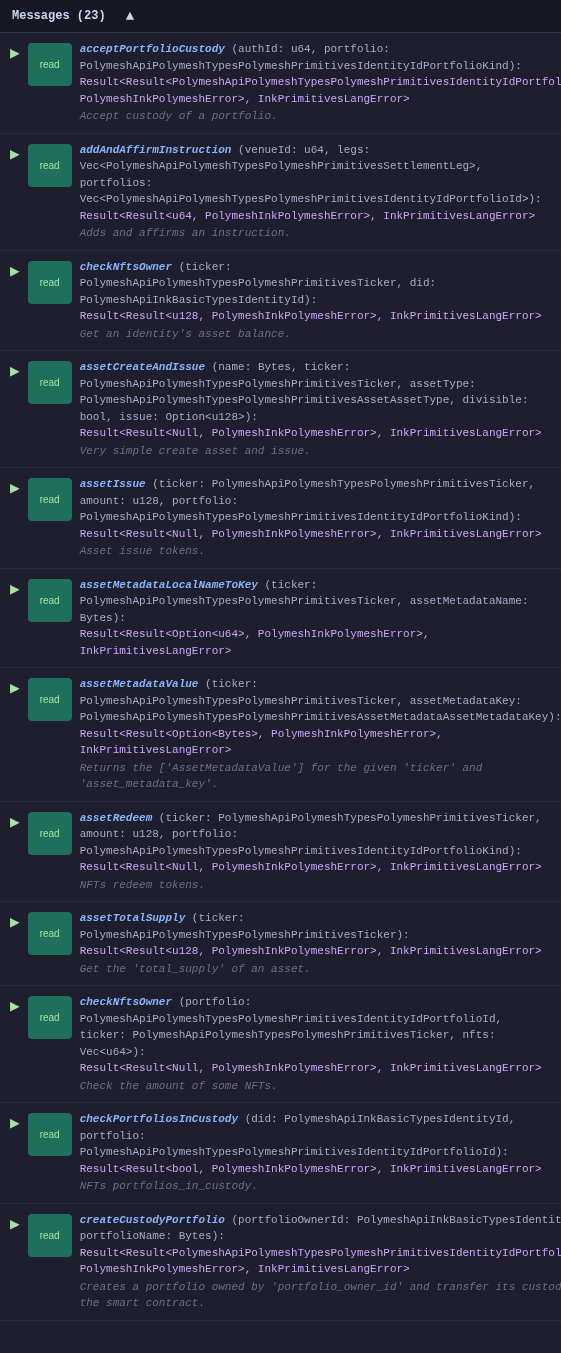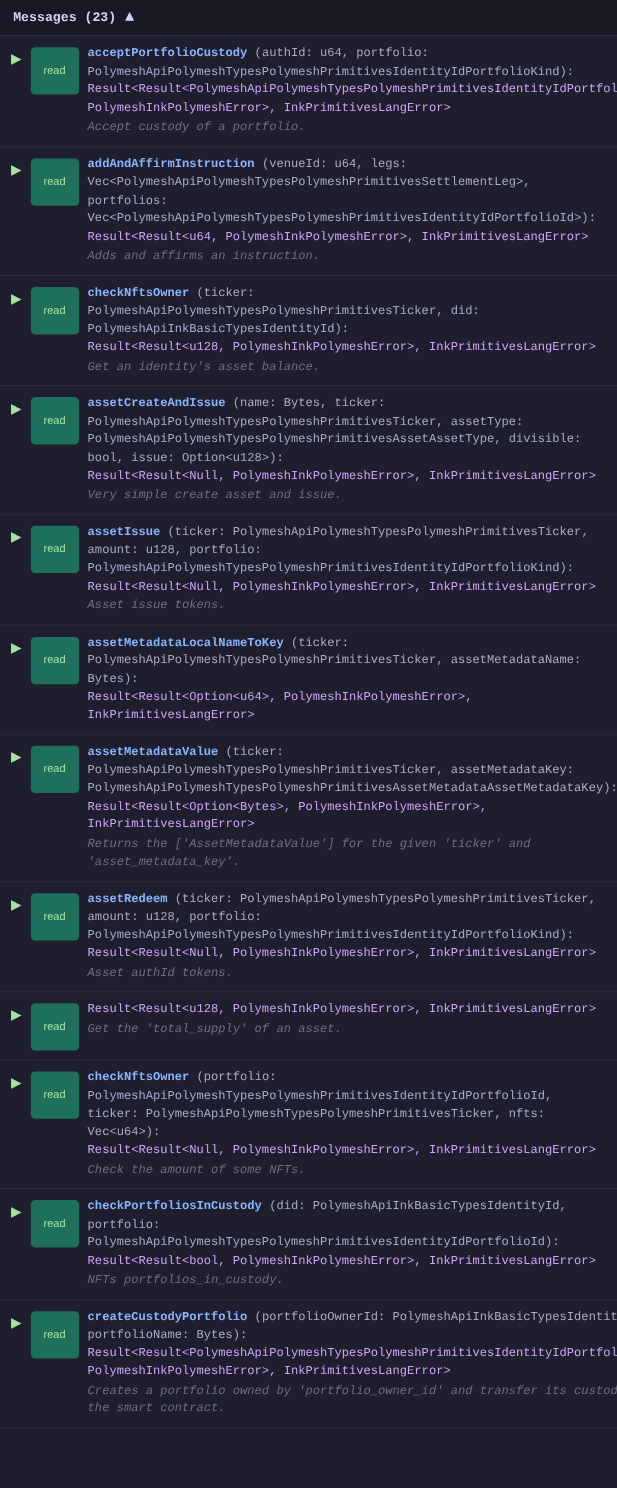--- a/index.html
+++ b/index.html
@@ -10,21 +10,21 @@
       color: #cdd6f4;
       width: 561px;
       min-height: 1353px;
     }
     .header {
       display: flex;
       align-items: center;
       padding: 8px 12px;
       background: #181825;
       border-bottom: 1px solid #313244;
-      gap: 8px;
+      gap: 20px;
     }
     .header-title {
       color: #cdd6f4;
       font-size: 12px;
       font-weight: bold;
     }
     .header-icon {
       color: #cdd6f4;
       font-size: 14px;
       cursor: pointer;
@@ -52,20 +52,21 @@
       margin-top: 2px;
     }
     .message-content {
       flex: 1;
       line-height: 1.5;
     }
     .fn-name {
       color: #89b4fa;
       font-weight: bold;
       font-size: 11px;
+      font-style: italic;
     }
     .fn-params {
       color: #a6adc8;
       font-size: 11px;
     }
     .fn-return {
       color: #cba6f7;
       font-size: 11px;
     }
     .fn-desc {
@@ -151,27 +152,28 @@
           <div><span class="fn-return">Result&lt;Result&lt;Option&lt;Bytes&gt;, PolymeshInkPolymeshError&gt;, InkPrimitivesLangError&gt;</span></div>
           <div class="fn-desc">Returns the ['AssetMetadataValue'] for the given 'ticker' and 'asset_metadata_key'.</div>
         </div>
       </div>
       <div class="message-item">
         <span class="play-icon">▶</span>
         <button class="read-btn">read</button>
         <div class="message-content">
           <div><span class="fn-name">assetRedeem </span><span class="fn-params">(ticker: PolymeshApiPolymeshTypesPolymeshPrimitivesTicker, amount: u128, portfolio: PolymeshApiPolymeshTypesPolymeshPrimitivesIdentityIdPortfolioKind):</span></div>
           <div><span class="fn-return">Result&lt;Result&lt;Null, PolymeshInkPolymeshError&gt;, InkPrimitivesLangError&gt;</span></div>
-          <div class="fn-desc">Asset authId tokens.</div>
-        </div>
-      </div>
-      <div class="message-item">
-        <span class="play-icon">▶</span>
-        <button class="read-btn">read</button>
-        <div class="message-content">
+          <div class="fn-desc">NFTs redeem tokens.</div>
+        </div>
+      </div>
+      <div class="message-item">
+        <span class="play-icon">▶</span>
+        <button class="read-btn">read</button>
+        <div class="message-content">
+          <div><span class="fn-name">assetTotalSupply </span><span class="fn-params">(ticker: PolymeshApiPolymeshTypesPolymeshPrimitivesTicker):</span></div>
           <div><span class="fn-return">Result&lt;Result&lt;u128, PolymeshInkPolymeshError&gt;, InkPrimitivesLangError&gt;</span></div>
           <div class="fn-desc">Get the 'total_supply' of an asset.</div>
         </div>
       </div>
       <div class="message-item">
         <span class="play-icon">▶</span>
         <button class="read-btn">read</button>
         <div class="message-content">
           <div><span class="fn-name">checkNftsOwner </span><span class="fn-params">(portfolio: PolymeshApiPolymeshTypesPolymeshPrimitivesIdentityIdPortfolioId, ticker: PolymeshApiPolymeshTypesPolymeshPrimitivesTicker, nfts: Vec&lt;u64&gt;):</span></div>
           <div><span class="fn-return">Result&lt;Result&lt;Null, PolymeshInkPolymeshError&gt;, InkPrimitivesLangError&gt;</span></div>

